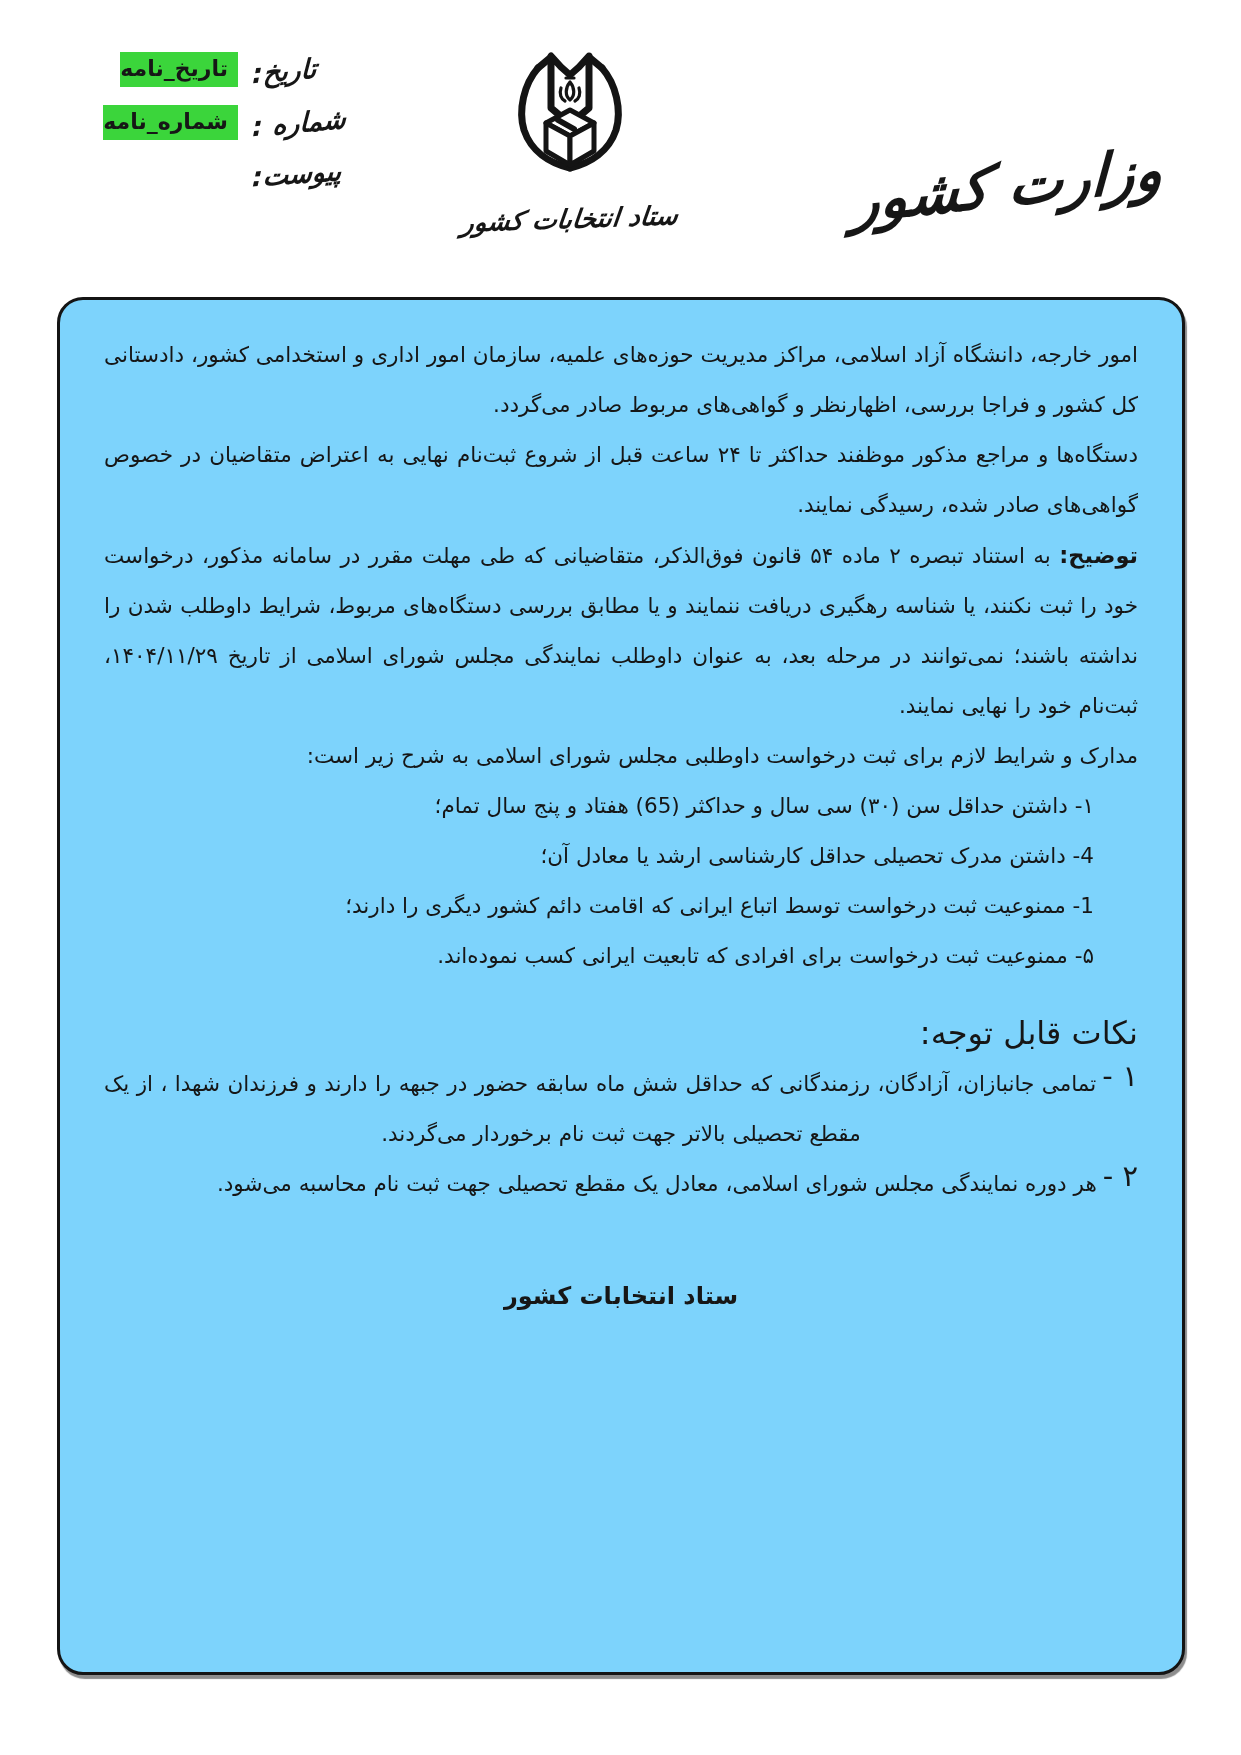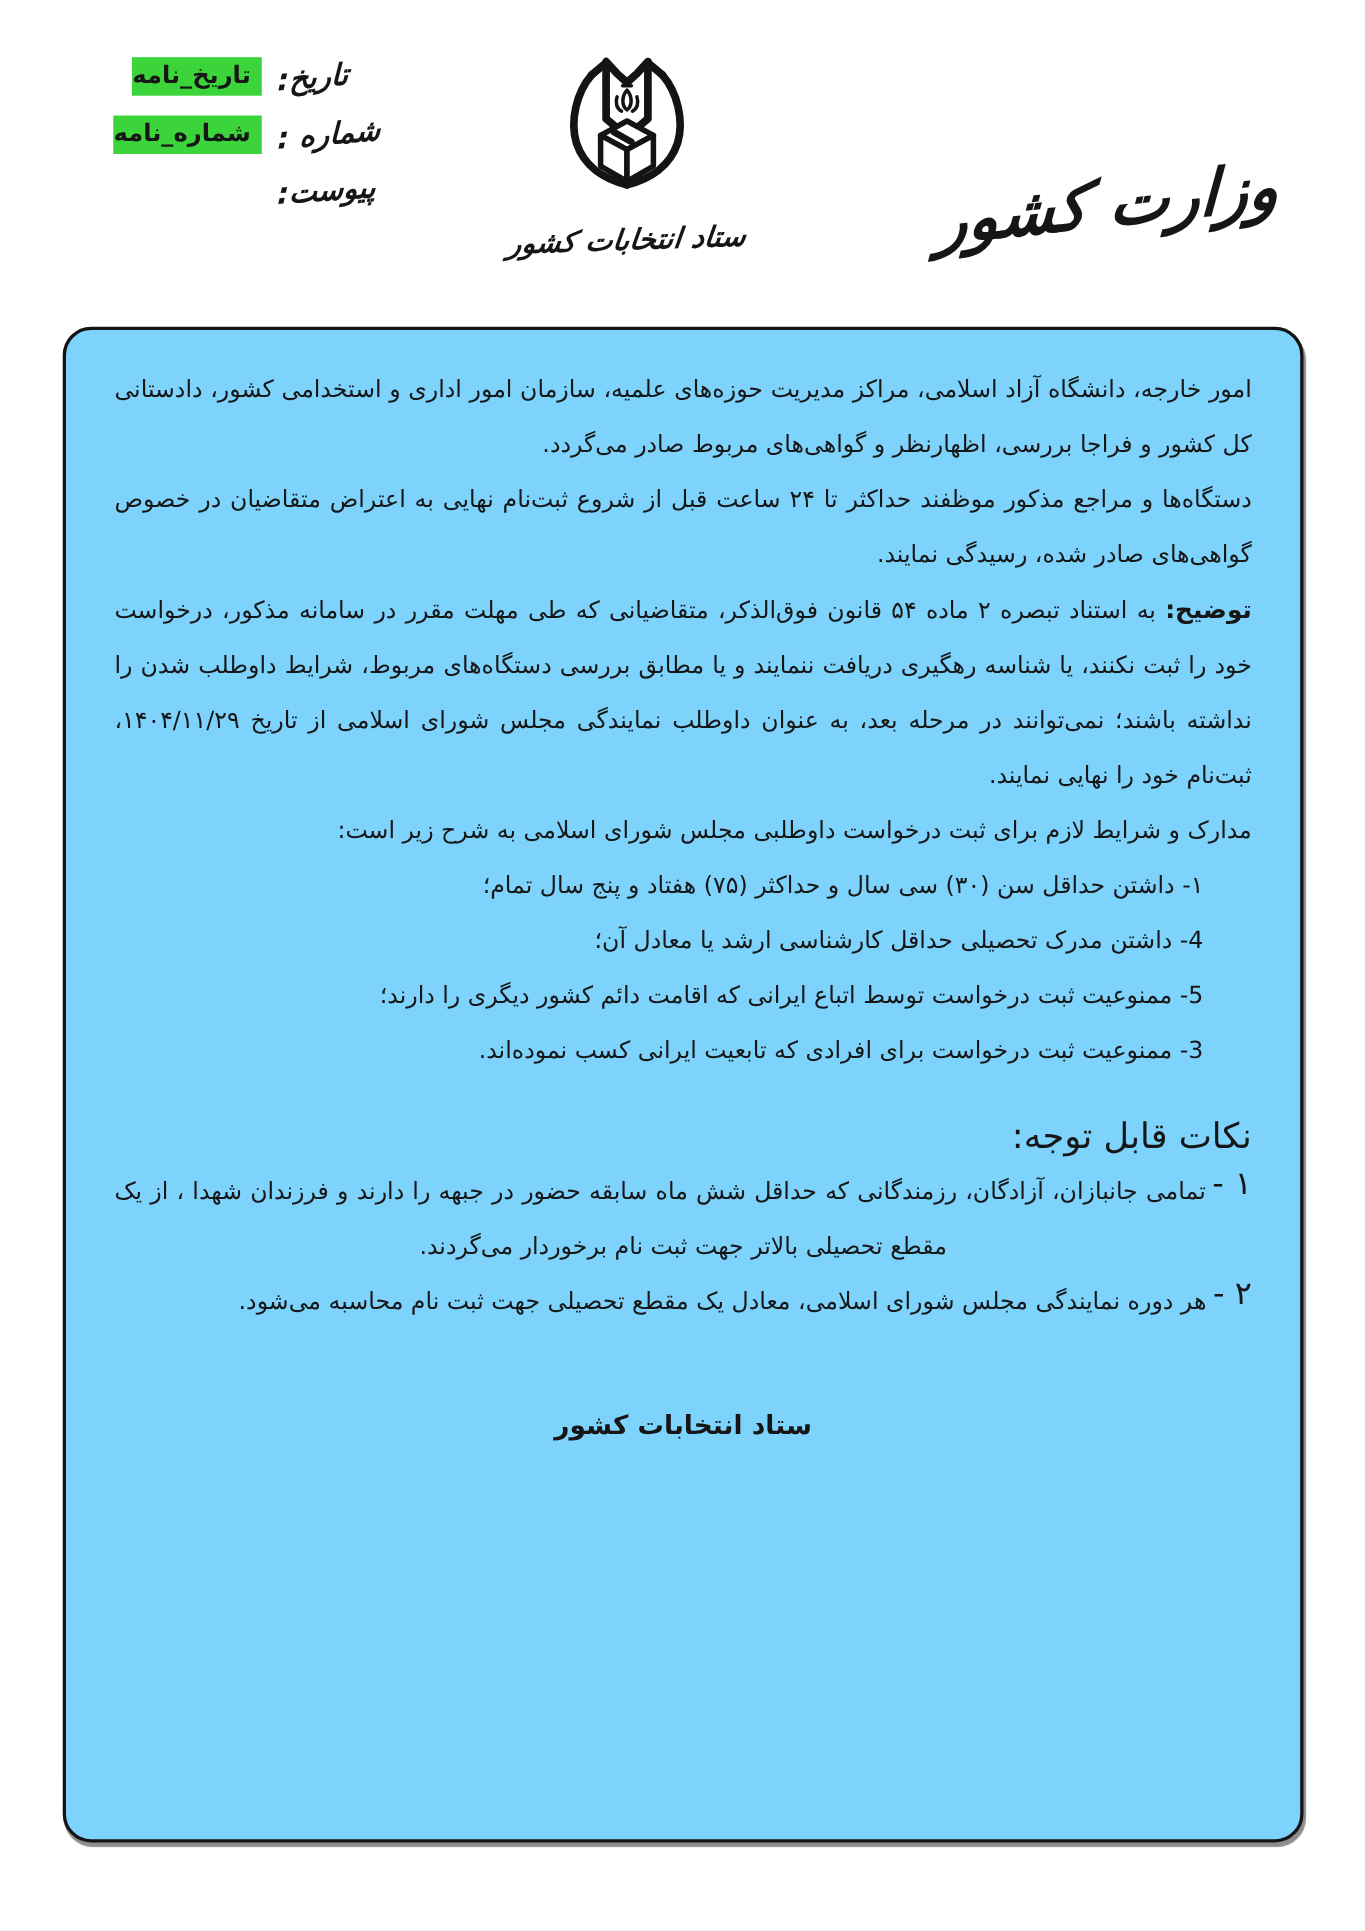--- a/index.html
+++ b/index.html
@@ -147,24 +147,24 @@
 
     <p class="para first">امور خارجه، دانشگاه آزاد اسلامی، مراکز مدیریت حوزه‌های علمیه، سازمان امور اداری و استخدامی کشور، دادستانی کل کشور و فراجا بررسی، اظهارنظر و گواهی‌های مربوط صادر می‌گردد.</p>
 
     <p class="para">دستگاه‌ها و مراجع مذکور موظفند حداکثر تا ۲۴ ساعت قبل از شروع ثبت‌نام نهایی به اعتراض متقاضیان در خصوص گواهی‌های صادر شده، رسیدگی نمایند.</p>
 
     <p class="para"><b class="lead">توضیح:</b><span> به استناد تبصره ۲ ماده ۵۴ قانون فوق‌الذکر، متقاضیانی که طی مهلت مقرر در سامانه مذکور، درخواست خود را ثبت نکنند، یا شناسه رهگیری دریافت ننمایند و یا مطابق بررسی دستگاه‌های مربوط، شرایط داوطلب شدن را نداشته باشند؛ نمی‌توانند در مرحله بعد، به عنوان داوطلب نمایندگی مجلس شورای اسلامی از تاریخ ۱۴۰۴/۱۱/۲۹، ثبت‌نام خود را نهایی نمایند.</span></p>
 
     <p class="intro-line">مدارک و شرایط لازم برای ثبت درخواست داوطلبی مجلس شورای اسلامی به شرح زیر است:</p>
 
     <ul class="req-list">
-      <li>۱- داشتن حداقل سن (۳۰) سی سال و حداکثر (۷۵) هفتاد و پنج سال تمام؛</li>
+      <li>۱- داشتن حداقل سن (۳۰) سی سال و حداکثر (65) هفتاد و پنج سال تمام؛</li>
       <li>4- داشتن مدرک تحصیلی حداقل کارشناسی ارشد یا معادل آن؛</li>
-      <li>5- ممنوعیت ثبت درخواست توسط اتباع ایرانی که اقامت دائم کشور دیگری را دارند؛</li>
-      <li>3- ممنوعیت ثبت درخواست برای افرادی که تابعیت ایرانی کسب نموده‌اند.</li>
+      <li>1- ممنوعیت ثبت درخواست توسط اتباع ایرانی که اقامت دائم کشور دیگری را دارند؛</li>
+      <li>۵- ممنوعیت ثبت درخواست برای افرادی که تابعیت ایرانی کسب نموده‌اند.</li>
     </ul>
 
     <div class="notes-heading">نکات قابل توجه:</div>
 
     <p class="note center-last"><span class="note-num">۱ -</span><span>تمامی جانبازان، آزادگان، رزمندگانی که حداقل شش ماه سابقه حضور در جبهه را دارند و فرزندان شهدا ، از یک مقطع تحصیلی بالاتر جهت ثبت نام برخوردار می‌گردند.</span></p>
 
     <p class="note"><span class="note-num">۲ -</span><span>هر دوره نمایندگی مجلس شورای اسلامی، معادل یک مقطع تحصیلی جهت ثبت نام محاسبه می‌شود.</span></p>
 
     <div class="signature">ستاد انتخابات کشور</div>
 

